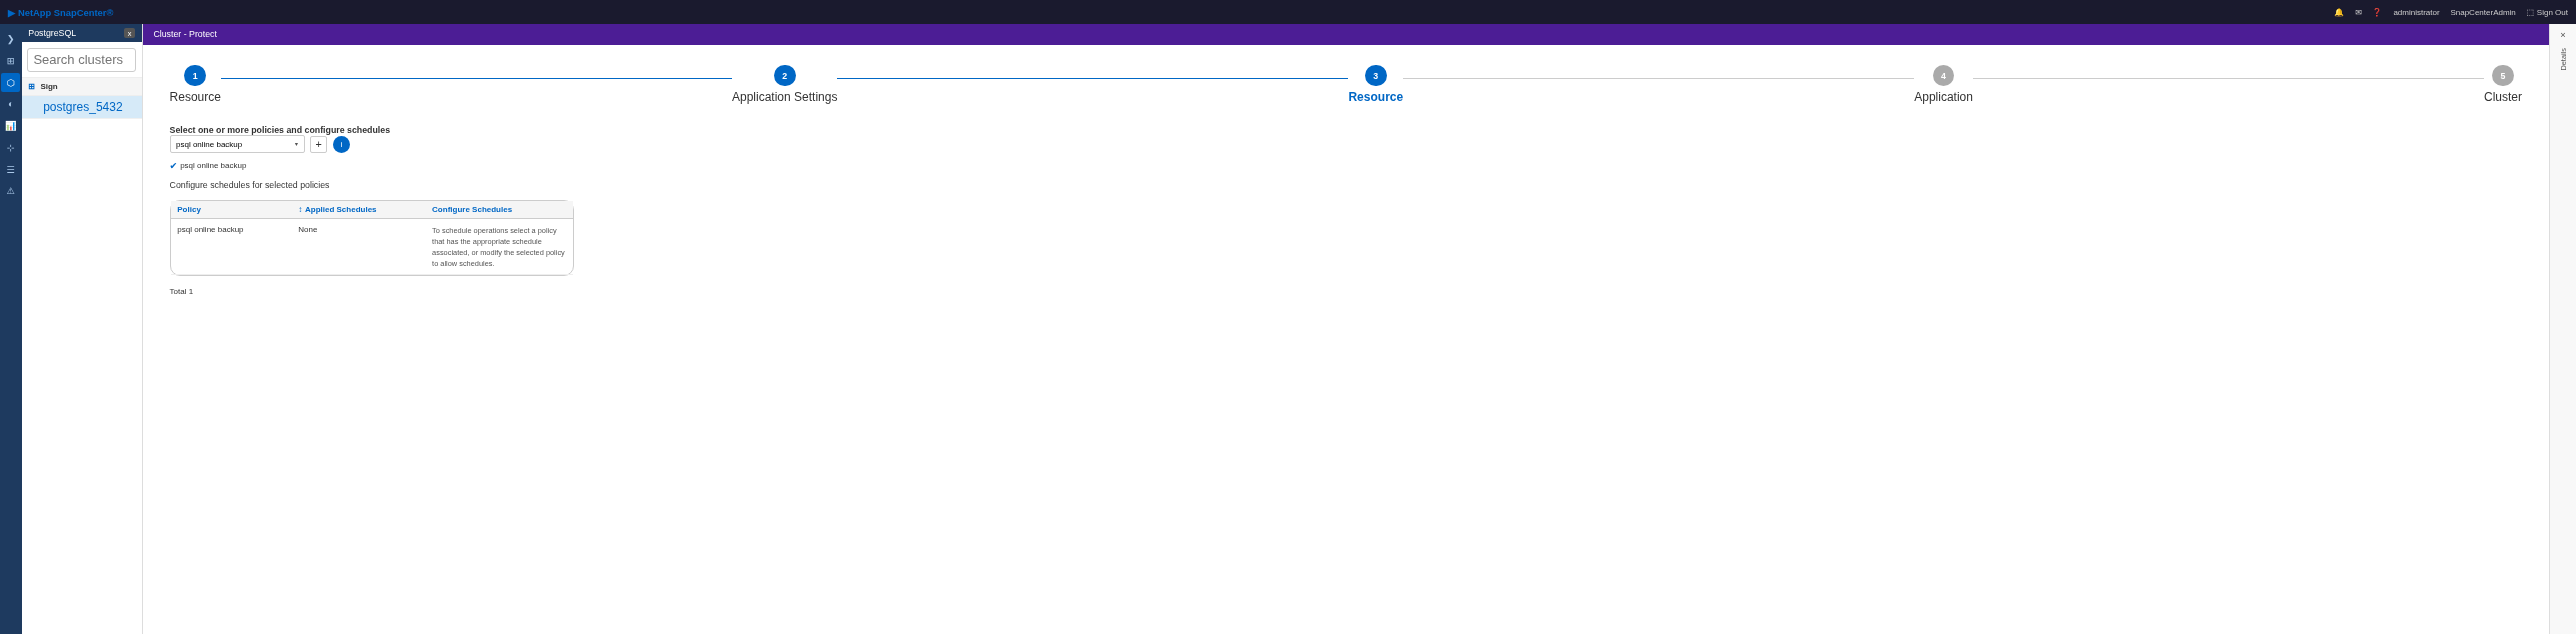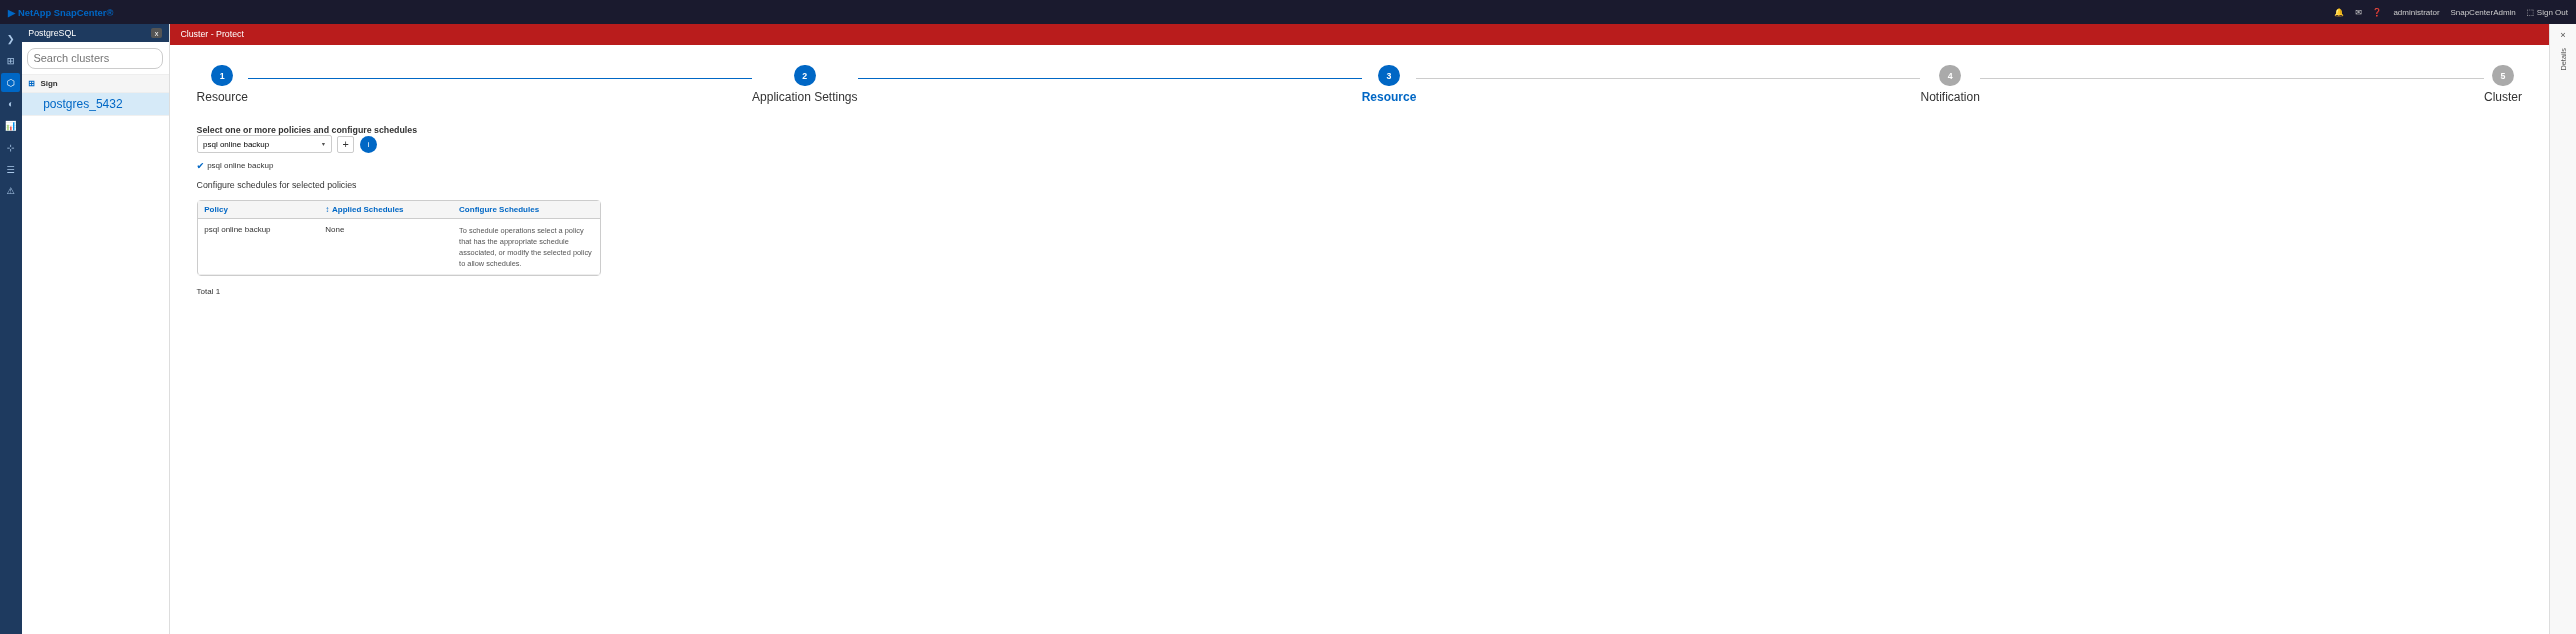--- a/index.html
+++ b/index.html
@@ -44,21 +44,21 @@
       justify-content: center;
       color: #aac8e8;
       cursor: pointer;
       border-radius: 2px;
       font-size: 9.4px;
     }
     .icon-sidebar .nav-icon.active { background: #0067c5; color: white; }
 
     
     .panel-sidebar {
-      width: 148px;
+      width: 121px;
       background: white;
       border-right: 0.7px solid #ddd;
       display: flex;
       flex-direction: column;
       flex-shrink: 0;
     }
     .panel-sidebar-header {
       background: #1e3a5f;
       color: white;
       padding: 4px 6.7px;
@@ -76,22 +76,22 @@
       cursor: pointer;
     }
     .search-box {
       padding: 5.4px;
       border-bottom: 0.7px solid #eee;
     }
     .search-box input {
       width: 100%;
       padding: 3.4px 5.4px;
       border: 0.7px solid #ccc;
-      border-radius: 8px;
-      font-size: 11px;
+      border-radius: 3px;
+      font-size: 13px;
       color: #555;
     }
     .sidebar-list-header {
       display: flex;
       align-items: center;
       padding: 4px 6.7px;
       background: #f5f5f5;
       border-bottom: 0.7px solid #eee;
       font-size: 8px;
       color: #333;
@@ -108,21 +108,21 @@
     .sidebar-list-item.active { background: #d6eaf8; }
 
     
     .main-content {
       flex: 1;
       display: flex;
       flex-direction: column;
       overflow: hidden;
     }
     .breadcrumb-bar {
-      background: #b91c1c;
+      background: #4c1d95;
       color: white;
       padding: 5.4px 10.8px;
       font-size: 8.8px;
       display: flex;
       align-items: flex-start;
       justify-content: space-between;
     }
 
     
     .right-panel {
@@ -274,21 +274,21 @@
     .configure-title {
       font-size: 8.8px;
       font-weight: normal;
       color: #333;
       margin-bottom: 10px;
     }
 
     
     .policy-table {
       border: 0.7px solid #ccc;
-      border-radius: 4px;
+      border-radius: 10px;
       width: 404px;
       margin-bottom: 10.8px;
     }
     .policy-table-header {
       display: grid;
       grid-template-columns: 121px 1fr 1fr;
       background: #f5f5f5;
       border-bottom: 0.7px solid #ccc;
       padding: 4px 6.7px;
     }
@@ -406,21 +406,21 @@
             <span>3</span>
           </div>
           <div class="step-label active-label">Resource</div>
         </div>
         <div class="wizard-connector inactive"></div>
 
         <div class="wizard-step">
           <div class="step-circle inactive">
             <span>4</span>
           </div>
-          <div class="step-label">Notification</div>
+          <div class="step-label">Application</div>
         </div>
         <div class="wizard-connector inactive"></div>
 
         <div class="wizard-step">
           <div class="step-circle inactive">
             <span>5</span>
           </div>
           <div class="step-label">Cluster</div>
         </div>
       </div>

